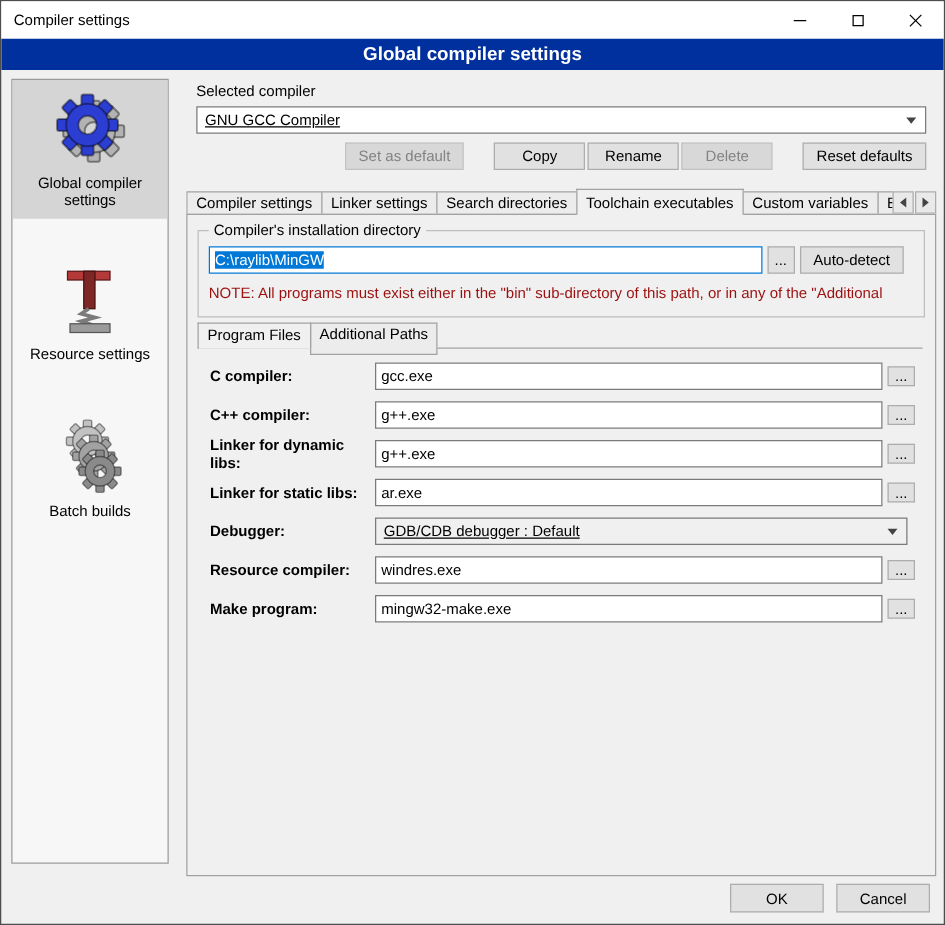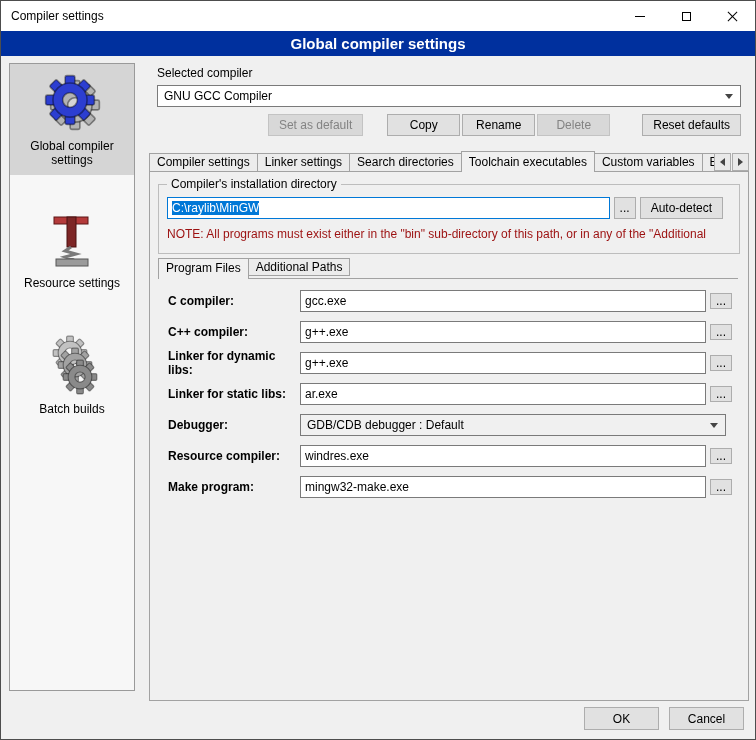--- a/index.html
+++ b/index.html
@@ -49,42 +49,42 @@
   .sb-item .sb-icon { width:60px; height:60px; margin:0 auto; }
   .sb-item .sb-label { margin-top:7px; line-height:1.2; }
   .sb-item.sp1 { margin-top:26px; }
   .sb-item.sp2 { margin-top:30px; }
 
   
   .sel-label { position:absolute; left:156px; top:10px; }
   .combo {
     position:relative; background:#fff; border:1px solid #7a7a7a;
     height:22px; line-height:20px; padding:0 22px 0 6px;
-    white-space:nowrap; overflow:hidden; cursor:default;
+    white-space:nowrap; overflow:hidden; cursor:default;text-decoration:underline;
   }
   .combo .combo-arrow {
     position:absolute; right:7px; top:8px; width:0; height:0;
     border-left:4px solid transparent; border-right:4px solid transparent;
     border-top:5px solid #444;
   }
   .compiler-combo { position:absolute; left:156px; top:29px; width:584px; }
 
   .btnrow {
     position:absolute; left:156px; top:58px; width:584px; height:22px;
     display:flex; justify-content:flex-end; align-items:stretch;
   }
   .btn {
     background:#e1e1e1; border:1px solid #adadad; font-family:inherit; font-size:12px;
     padding:0 10px; cursor:default; color:#000;
   }
   .btn.disabled { color:#838383; background:#d8d8d8; border-color:#c3c3c3; }
   .btnrow .btn { min-width:73px; }
   .btnrow .g-copy { margin-left:24px; }
   .btnrow .g-mid  { margin-left:2px; }
-  .btnrow .g-reset{ margin-left:32px; min-width:88px; }
+  .btnrow .g-reset{ margin-left:24px; min-width:88px; }
 
   
   .tabstrip {
     position:absolute; left:148px; top:94px; width:600px; height:22px;
   }
   .tabs-clip {
     display:flex; align-items:flex-end; height:22px; width:566px;
     overflow:hidden; white-space:nowrap;
   }
   .tab {
@@ -133,21 +133,21 @@
   .note {
     position:absolute; left:8px; top:42px; right:2px;
     color:#9c1010; white-space:nowrap; overflow:hidden;
   }
 
   
   .subtabstrip {
     position:absolute; left:8px; top:86px; right:10px; height:21px;
     display:flex; align-items:flex-start; border-bottom:1px solid #a2a2a2;
   }
-  .subtabstrip .tab { height:18px; line-height:16px; }
+  .subtabstrip .tab { height:26px; line-height:16px; }
   .subtabstrip .tab.active { height:21px; line-height:19px; }
 
   
   .form { position:absolute; left:18px; top:118px; width:564px; }
   .frow { display:flex; align-items:center; height:22px; margin-bottom:9px; }
   .frow .flabel { width:132px; flex:0 0 132px;font-weight:bold; }
   .frow .textbox { flex:1; }
   .frow .combo { flex:1; background:#f0f0f0; margin-right:6px; }
   .frow .browse-btn { flex:0 0 22px; }
 

